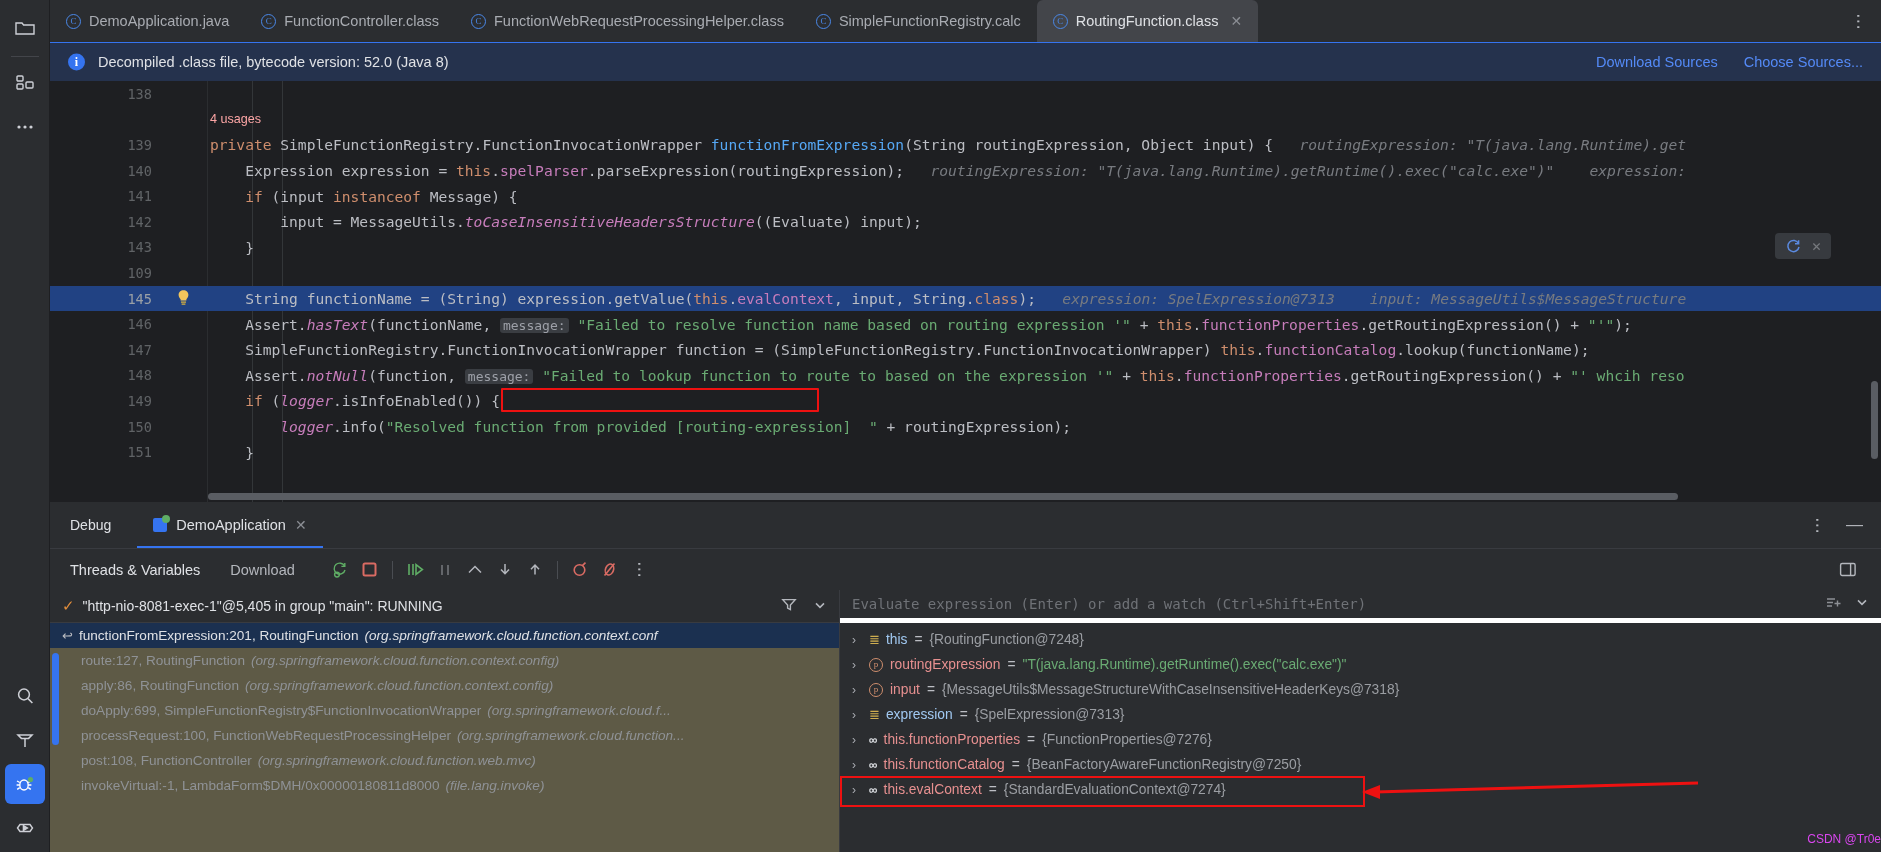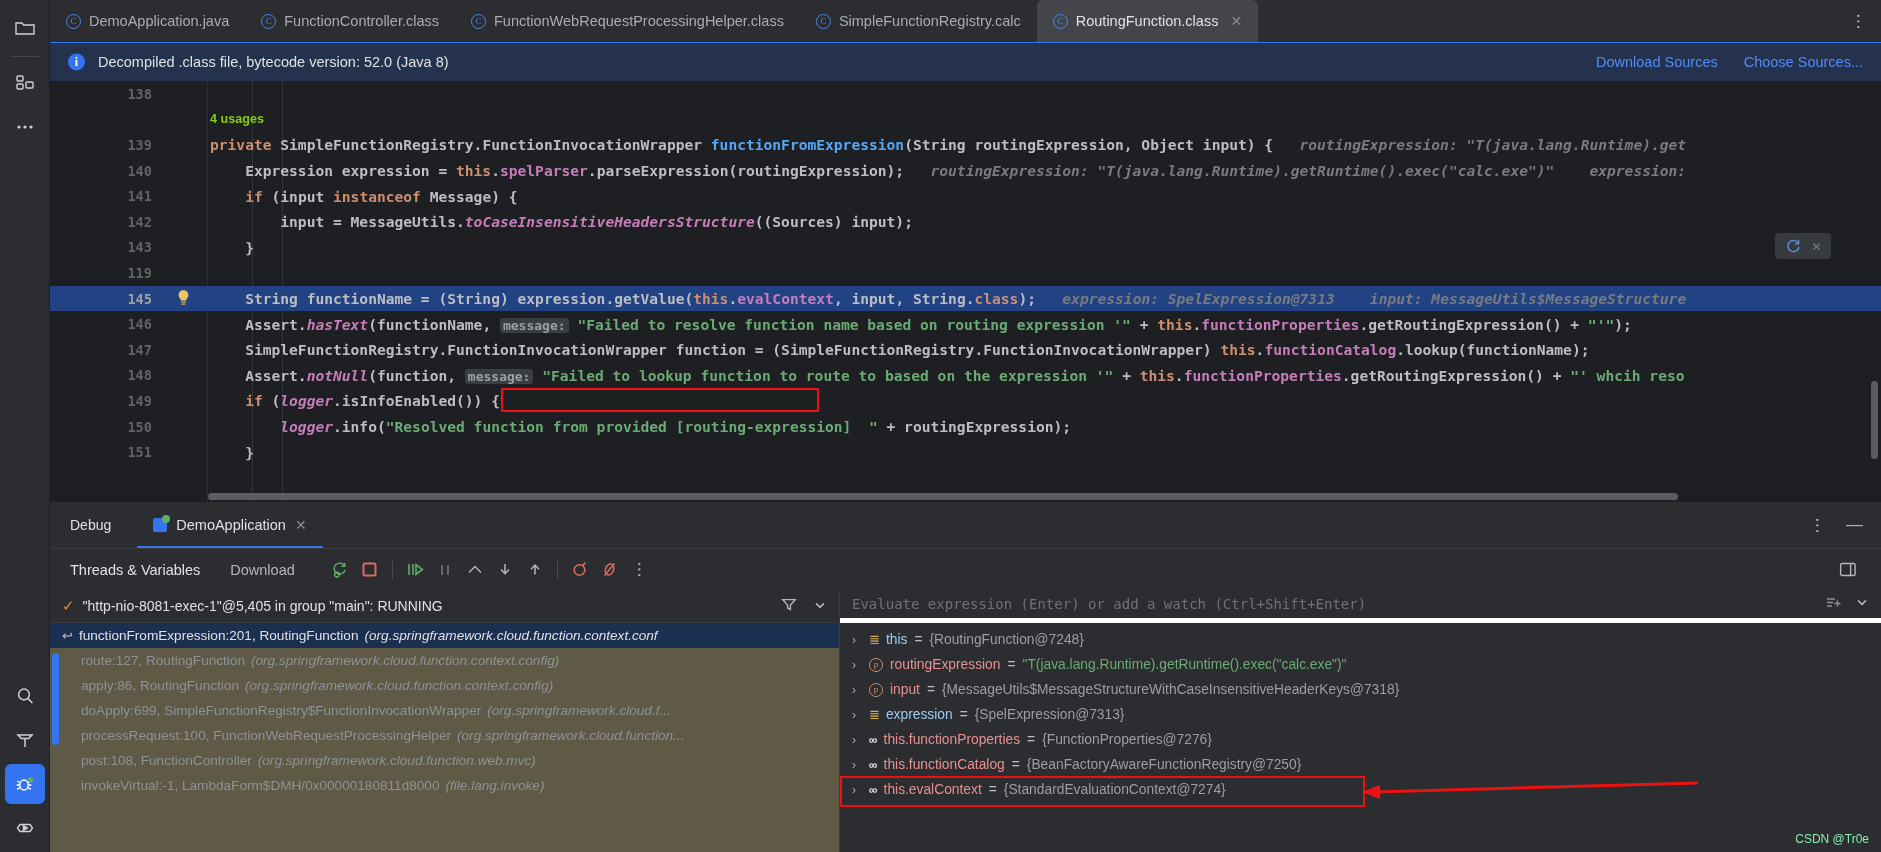--- a/index.html
+++ b/index.html
@@ -68,36 +68,36 @@
 
   
   .editor {
     flex: none; height: 421px; background: #1e1f22; position: relative; overflow: hidden;
     font-family: "DejaVu Sans Mono", monospace; font-size: 14.6px;
   }
   .gutter {
     position: absolute; left: 0; top: 0; bottom: 0; width: 158px;
     background: #1e1f22; border-right: 1px solid #2b2d30;
   }
-  .code-area { position: absolute; left: 0; right: 0; top: 0; bottom: 0; font-weight: bold; }
+  .code-area { position: absolute; left: 0; right: 0; top: 0; bottom: 0; }
   .cline {
     height: 25.6px; display: flex; align-items: center; white-space: pre; position: relative;
   }
   .cline .lnum {
     width: 110px; text-align: right; color: #606366; font-size: 13.6px; flex: none;
     padding-right: 8px; font-family: "DejaVu Sans Mono", monospace;
   }
   .cline .bulb { width: 46px; flex: none; text-align: center; font-size: 14px; }
   .cline .ctext { padding-left: 4px; flex: 1; min-width: 0; }
   .cline.hl { background: #214283; }
   .cline.hl .lnum { color: #9aa0a6; }
   .usage-row { height: 25.6px; display: flex; align-items: center; }
   .usage-row .lnum { width: 110px; flex: none; }
   .usage-row .bulb { width: 46px; flex: none; }
-  .usage-lbl { color: #84cc16; font-size: 12.6px; font-family: "Liberation Sans", sans-serif;
+  .usage-lbl { color: #fca5a5; font-size: 12.6px; font-family: "Liberation Sans", sans-serif;
                padding-left: 4px; }
 
   
   .kw { color: #cf8e6d; }
   .fn { color: #56a8f5; }
   .ty { color: #bcbec4; }
   .pl { color: #bcbec4; }
   .str { color: #6aab73; }
   .fld { color: #c77dbb; }
   .statf { color: #c77dbb; font-style: italic; }
@@ -193,21 +193,21 @@
   .vico-field { color: #dfe1e5; font-size: 12px; font-weight: bold; letter-spacing: -1px; }
   .vname { color: #a1c9f2; }
   .vname.pinkish { color: #e79090; }
   .veq { color: #bcbec4; }
   .vval { color: #9b9ea3; }
   .vval.str { color: #6aab73; }
 
   .red-rect-var { position: absolute; border: 2.5px solid #ee1111; pointer-events: none; }
 
   .watermark {
-    position: absolute; right: 12px; bottom: 6px; color: #86efac; font-size: 12px;
+    position: absolute; right: 0; bottom: 6px; color: #d946ef; font-size: 12px;
     font-family: "Liberation Sans", sans-serif;
   }
   .arrow-svg { position: absolute; pointer-events: none; }
   .scroll-v { position: absolute; right: 2px; width: 7px; background: #5a5d63; border-radius: 4px; }
 </style>
 </head>
 <body>
 
 <div class="app">
 
@@ -305,23 +305,23 @@
       <div class="code-area" id="code-area">
           <div class="cline"><span class="lnum">138</span><span class="bulb"></span><span class="ctext"></span></div>
           <div class="usage-row">
             <span class="lnum"></span>
             <span class="bulb"></span>
             <span class="usage-lbl">4 usages</span>
           </div>
           <div class="cline"><span class="lnum">139</span><span class="bulb"></span><span class="ctext"><span class="kw">private </span><span class="ty">SimpleFunctionRegistry.FunctionInvocationWrapper </span><span class="fn">functionFromExpression</span><span class="pl">(String routingExpression, Object input) {</span><span class="hint">   routingExpression: "T(java.lang.Runtime).get</span></span></div>
           <div class="cline"><span class="lnum">140</span><span class="bulb"></span><span class="ctext"><span class="pl">    Expression expression = </span><span class="kw">this</span><span class="pl">.</span><span class="fld">spelParser</span><span class="pl">.parseExpression(routingExpression);</span><span class="hint">   routingExpression: "T(java.lang.Runtime).getRuntime().exec("calc.exe")"    expression:</span></span></div>
           <div class="cline"><span class="lnum">141</span><span class="bulb"></span><span class="ctext"><span class="pl">    </span><span class="kw">if</span><span class="pl"> (input </span><span class="kw">instanceof</span><span class="pl"> Message) {</span></span></div>
-          <div class="cline"><span class="lnum">142</span><span class="bulb"></span><span class="ctext"><span class="pl">        input = MessageUtils.</span><span class="statf">toCaseInsensitiveHeadersStructure</span><span class="pl">((Sources) input);</span></span></div>
+          <div class="cline"><span class="lnum">142</span><span class="bulb"></span><span class="ctext"><span class="pl">        input = MessageUtils.</span><span class="statf">toCaseInsensitiveHeadersStructure</span><span class="pl">((Evaluate) input);</span></span></div>
           <div class="cline"><span class="lnum">143</span><span class="bulb"></span><span class="ctext"><span class="pl">    }</span></span></div>
-          <div class="cline"><span class="lnum">119</span><span class="bulb"></span><span class="ctext"></span></div>
+          <div class="cline"><span class="lnum">109</span><span class="bulb"></span><span class="ctext"></span></div>
           <div class="cline hl"><span class="lnum">145</span><span class="bulb"><svg width="15" height="17" viewBox="0 0 15 17">
                 <path d="M7.5 1.2c2.8 0 4.9 2.1 4.9 4.7 0 2-1.3 3.2-2 4.3v1.3H4.6v-1.3c-.7-1.1-2-2.3-2-4.3 0-2.6 2.1-4.7 4.9-4.7z" fill="#f2c55c"></path>
                 <rect x="5" y="12.4" width="5" height="1.5" fill="#bba04a"></rect>
                 <rect x="5.6" y="14.4" width="3.8" height="1.5" fill="#bba04a"></rect>
               </svg></span><span class="ctext"><span class="pl">    String functionName = (String) </span><span class="pl">expression.getValue(</span><span class="kw">this</span><span class="pl">.</span><span class="fld">evalContext</span><span class="pl">, input, String.</span><span class="kw">class</span><span class="pl">);</span><span class="hint">   expression: SpelExpression@7313    input: MessageUtils$MessageStructure</span></span></div>
           <div class="cline"><span class="lnum">146</span><span class="bulb"></span><span class="ctext"><span class="pl">    Assert.</span><span class="statf">hasText</span><span class="pl">(functionName, </span><span class="pnam">message:</span><span class="str"> "Failed to resolve function name based on routing expression '"</span><span class="pl"> + </span><span class="kw">this</span><span class="pl">.</span><span class="fld">functionProperties</span><span class="pl">.getRoutingExpression() + </span><span class="str">"'"</span><span class="pl">);</span></span></div>
           <div class="cline"><span class="lnum">147</span><span class="bulb"></span><span class="ctext"><span class="pl">    SimpleFunctionRegistry.FunctionInvocationWrapper function = (SimpleFunctionRegistry.FunctionInvocationWrapper) </span><span class="kw">this</span><span class="pl">.</span><span class="fld">functionCatalog</span><span class="pl">.lookup(functionName);</span></span></div>
           <div class="cline"><span class="lnum">148</span><span class="bulb"></span><span class="ctext"><span class="pl">    Assert.</span><span class="statf">notNull</span><span class="pl">(function, </span><span class="pnam">message:</span><span class="str"> "Failed to lookup function to route to based on the expression '"</span><span class="pl"> + </span><span class="kw">this</span><span class="pl">.</span><span class="fld">functionProperties</span><span class="pl">.getRoutingExpression() + </span><span class="str">"' whcih reso</span></span></div>
           <div class="cline"><span class="lnum">149</span><span class="bulb"></span><span class="ctext"><span class="pl">    </span><span class="kw">if</span><span class="pl"> (</span><span class="statf">logger</span><span class="pl">.isInfoEnabled()) {</span></span></div>
           <div class="cline"><span class="lnum">150</span><span class="bulb"></span><span class="ctext"><span class="pl">        </span><span class="statf">logger</span><span class="pl">.info(</span><span class="str">"Resolved function from provided [routing-expression]  "</span><span class="pl"> + routingExpression);</span></span></div>

